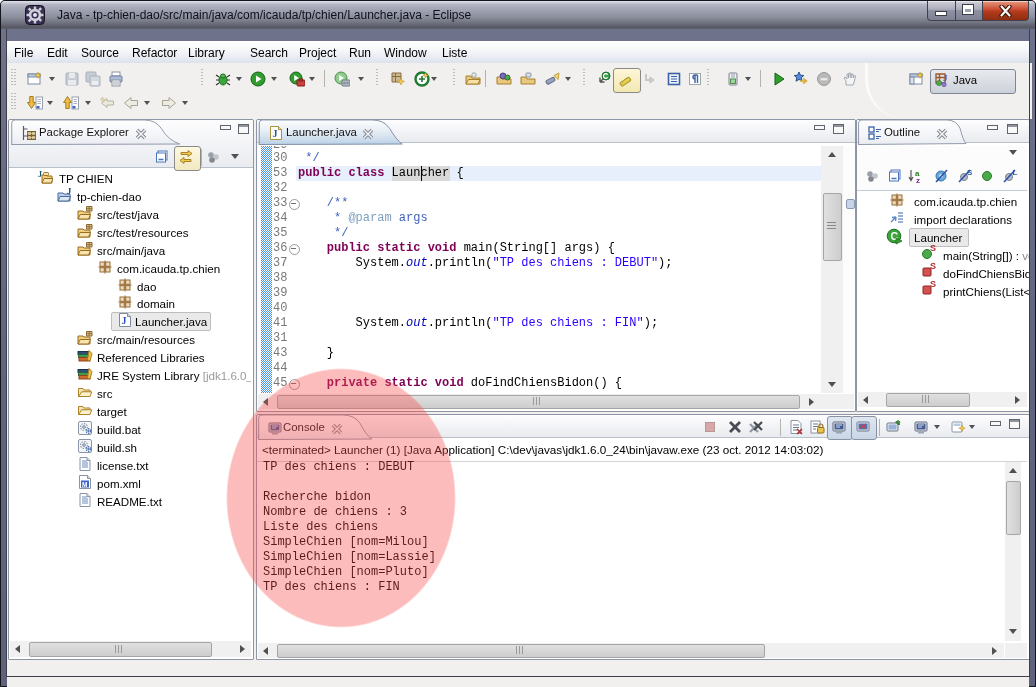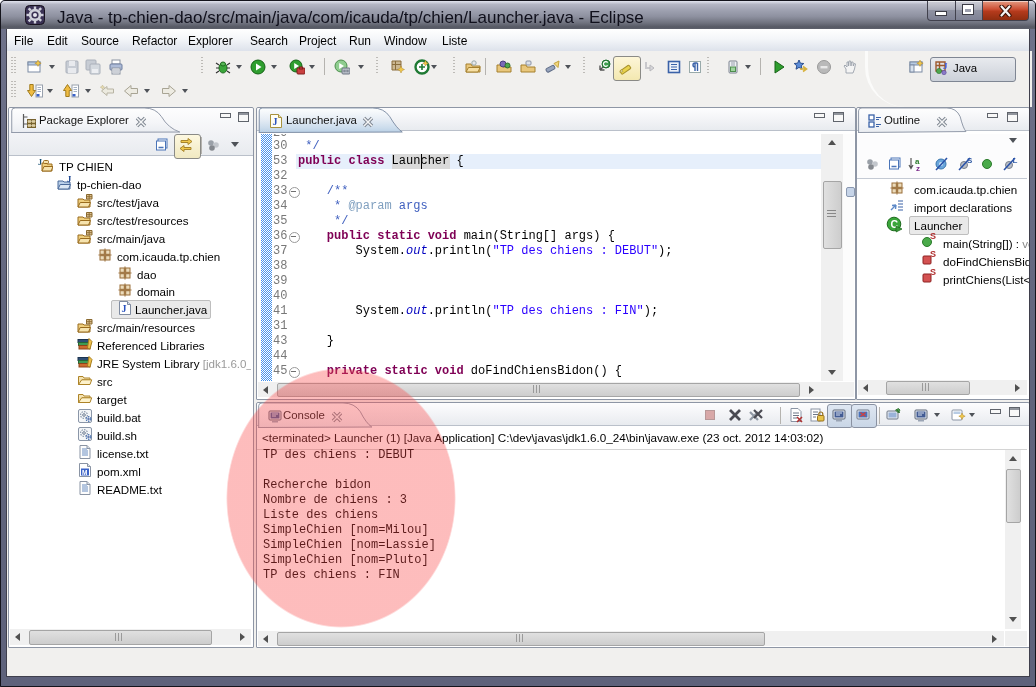--- a/index.html
+++ b/index.html
@@ -1,31 +1,31 @@
 <!DOCTYPE html>
 <html><head><meta charset="utf-8">
 <style>
 html,body{margin:0;padding:0;width:1036px;height:687px;overflow:hidden;}
 body{font-family:"Liberation Sans",sans-serif;font-size:12px;color:#000;background:#fff;position:relative;}
 .abs{position:absolute;}
 
 #frame{left:0;top:0;width:1036px;height:687px;background:linear-gradient(180deg,#6f738b 0%,#60647c 55%,#5e627b 100%);border-radius:5px 5px 0 0;}
 #frame:before{content:"";position:absolute;inset:0;border:1px solid #14141c;border-radius:5px 5px 0 0;}
 #titlebar{left:1px;top:1px;width:1034px;height:28px;border-radius:4px 4px 0 0;background:linear-gradient(180deg,#e2e4ee 0%,#b4b6c4 12%,#9da0af 35%,#8e91a0 55%,#70737f 78%,#565964 93%,#5e616c 100%);}
-#title-text{left:57px;top:8px;font-size:17px;color:#10101c;}
+#title-text{left:57px;top:8px;font-size:12px;color:#10101c;}
 #sysicon{left:25px;top:5px;width:19px;height:19px;}
 .wbtn{top:1px;height:19px;border:1px solid #41414d;border-top:none;box-shadow:inset 0 1px 0 rgba(255,255,255,.55);}
 #btn-min{left:927px;width:27px;border-radius:0 0 0 4px;background:linear-gradient(180deg,#cfd0d8 0%,#a9abb8 45%,#8f92a2 50%,#7e8194 100%);}
 #btn-max{left:955px;width:26px;background:linear-gradient(180deg,#cfd0d8 0%,#a9abb8 45%,#8f92a2 50%,#7e8194 100%);}
 #btn-close{left:982px;width:45px;border-radius:0 0 4px 0;background:linear-gradient(180deg,#e49a82 0%,#cd5136 42%,#b43a1c 55%,#8f2d10 100%);}
 .glyph-min{left:7px;top:10px;width:10px;height:3px;background:#fff;border:1px solid #3c3c46;}
 .glyph-max{left:6px;top:3px;width:10px;height:9px;border:1px solid #3c3c46;background:#fff;}
 .glyph-max:before{content:"";position:absolute;left:1px;top:3px;width:6px;height:3px;background:#9ea1b0;border:1px solid #fff;}
 
-#content{left:7px;top:29px;width:1022px;height:647px;background:#f1f0ee;text-align:center;}
+#content{left:7px;top:41px;width:1022px;height:647px;background:#f1f0ee;text-align:center;}
 #menubar{left:0;top:0;width:1022px;height:22px;background:linear-gradient(180deg,#ffffff 0%,#f4f6f9 45%,#dde2eb 100%);}
 .menu{position:absolute;top:5px;color:#000;}
 
 #toolbar{left:0;top:22px;width:1022px;height:56px;background:#f1f0ee;}
 .tico{position:absolute;width:16px;height:16px;}
 .tsep{position:absolute;width:2px;height:18px;background:repeating-linear-gradient(180deg,#bdbbb7 0 1px,transparent 1px 3px);}
 .tsepS{position:absolute;width:1px;height:17px;background:#b5b3af;}
 .drop{position:absolute;width:0;height:0;border-left:3.5px solid transparent;border-right:3.5px solid transparent;border-top:4px solid #4e5258;}
 #persp-bg{left:858px;top:0;width:164px;height:56px;background:#f1f0ee;border-left:3px solid #fbfbfa;border-bottom-left-radius:40px;}
 #java-btn{left:923px;top:6px;width:52px;height:23px;border:1px solid #7f8693;border-radius:3px;background:linear-gradient(180deg,#e8eaee,#ccd1d9);padding-left:32px;}
@@ -106,21 +106,21 @@
 
 <div class="abs" style="left:6px;top:29px;width:1px;height:647px;background:#3f3f4c;z-index:5"></div>
 <div class="abs" style="left:1029px;top:29px;width:1px;height:647px;background:#3f3f4c;z-index:5"></div>
 <div class="abs" style="left:6px;top:676px;width:1024px;height:1px;background:#3f3f4c;z-index:5"></div>
 <div id="content" class="abs">
   <div id="menubar" class="abs">
     <span class="menu" style="left:7px">File</span>
       <span class="menu" style="left:40px">Edit</span>
       <span class="menu" style="left:74px">Source</span>
       <span class="menu" style="left:125px">Refactor</span>
-      <span class="menu" style="left:181px">Explorer</span>
+      <span class="menu" style="left:181px">Library</span>
       <span class="menu" style="left:243px">Search</span>
       <span class="menu" style="left:292px">Project</span>
       <span class="menu" style="left:342px">Run</span>
       <span class="menu" style="left:377px">Window</span>
       <span class="menu" style="left:435px">Liste</span>
   </div>
   <div id="toolbar" class="abs">
     <div class="tsep" style="left:4px;top:6px"></div>
       <div class="tsep" style="left:7px;top:6px"></div>
     <div class="tsep" style="left:4px;top:30px"></div>

